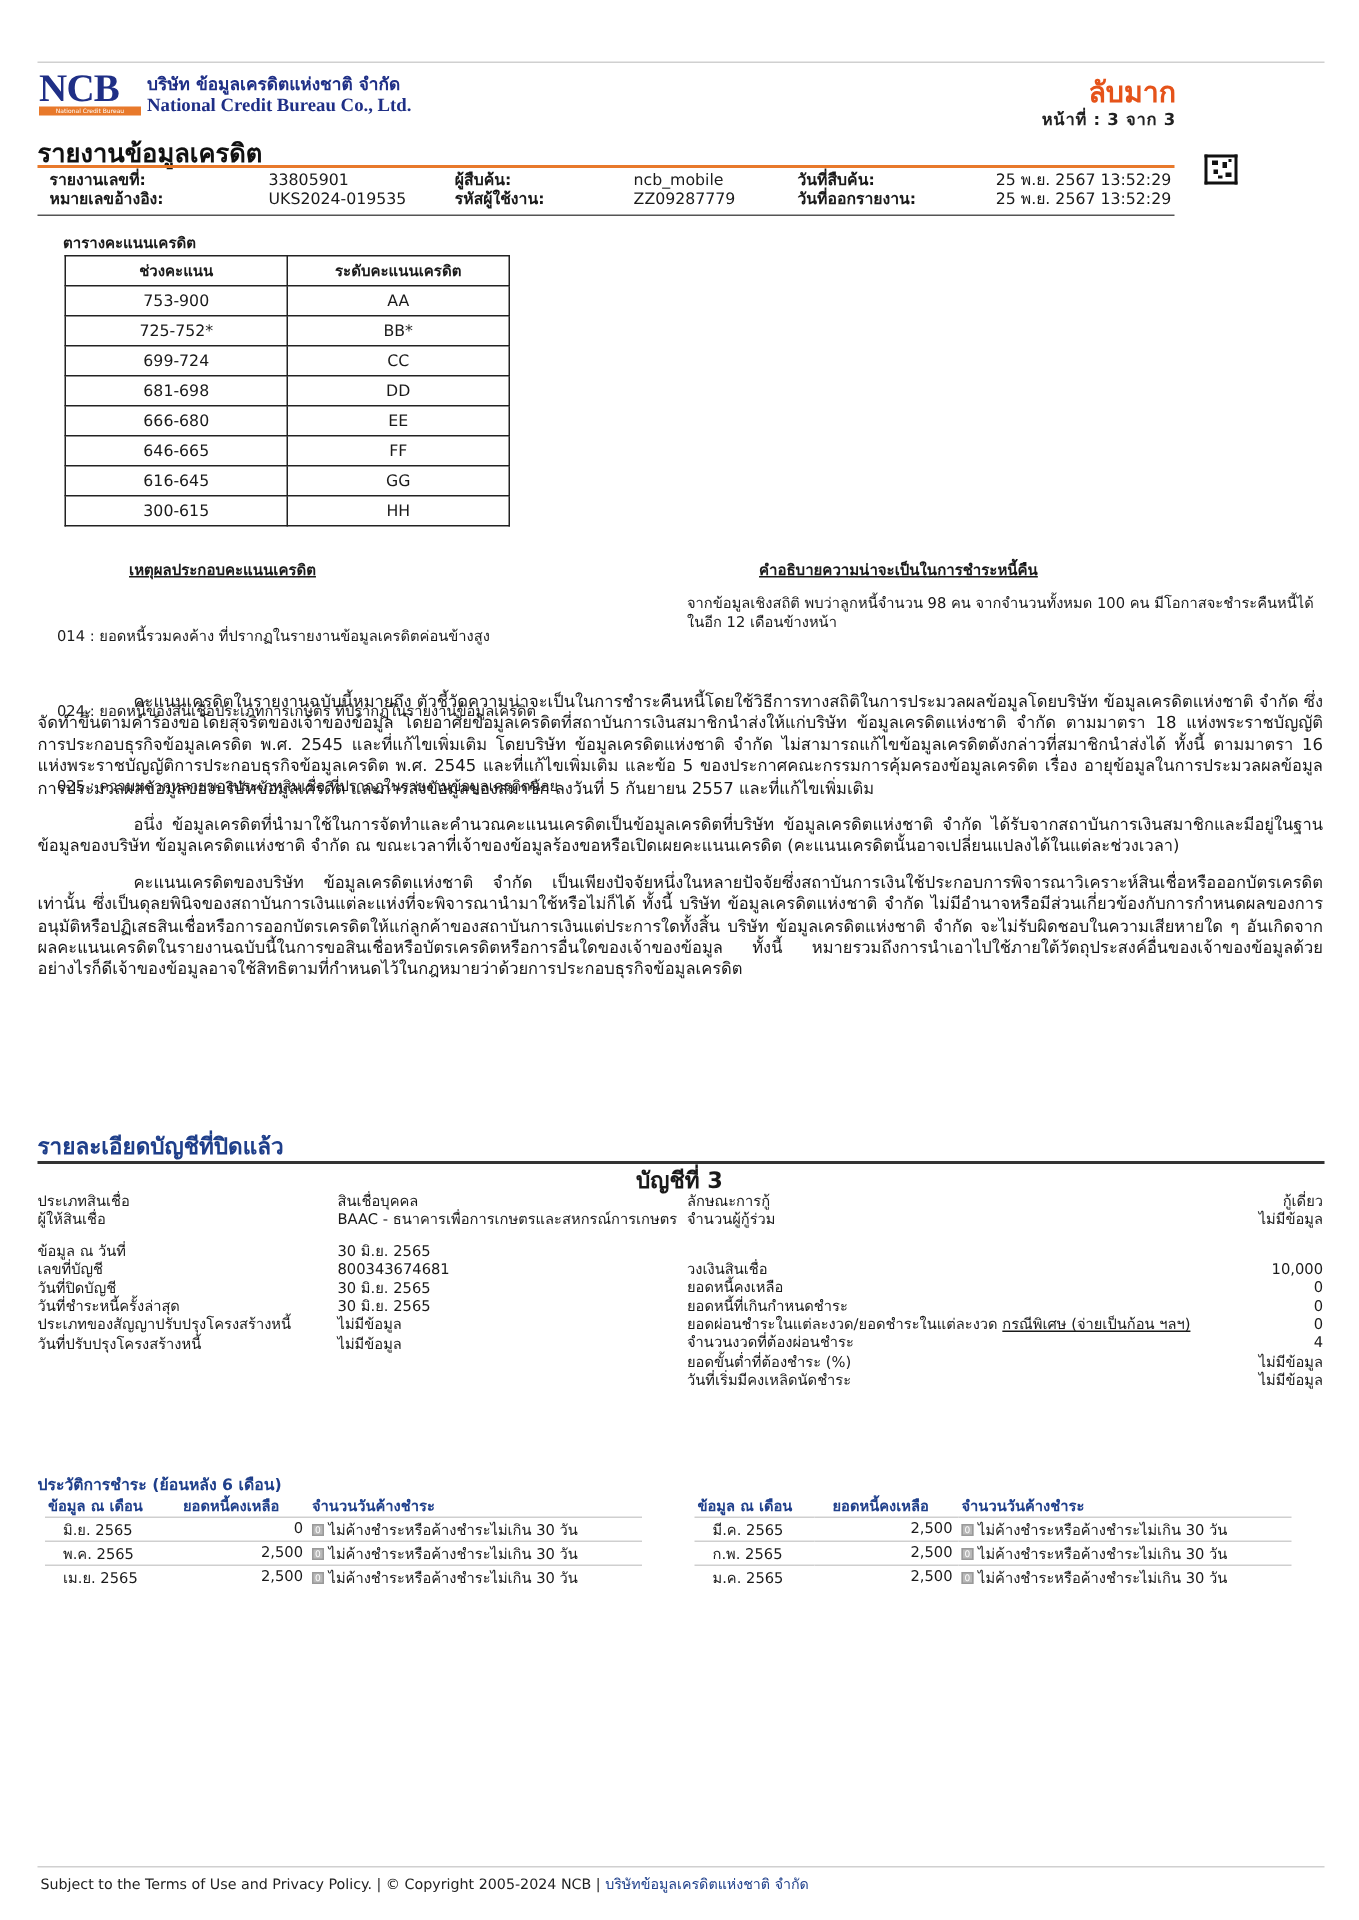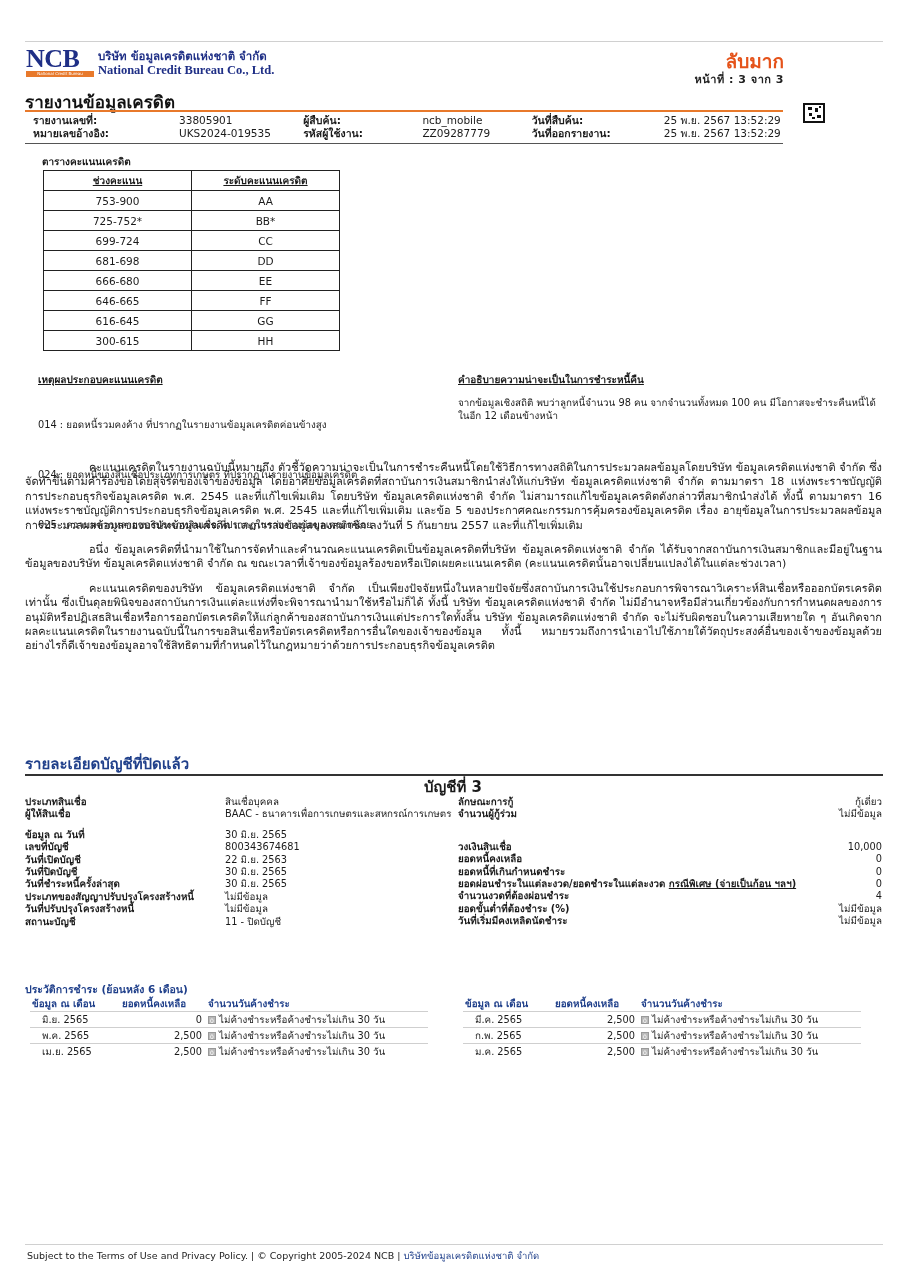--- a/index.html
+++ b/index.html
@@ -26,45 +26,45 @@
   .meta .lbl { font-weight: bold; }
   .c1 { width: 147px; } .c2 { width: 125px; } .c3 { width: 120px; } .c4 { width: 110px; } .c5 { width: 133px; } .c6 { width: 120px; }
   .meta-rule { position: absolute; left: 25px; top: 143px; width: 758px; height: 1px; background: #555; }
   .barcode { position: absolute; left: 803px; top: 103px; width: 22px; height: 20px; }
   .barcode i { position: absolute; background: #111; }
 
   
   .score-title { position: absolute; left: 42px; top: 154px; font-size: 10px; font-weight: bold; }
   .score-table { position: absolute; left: 43px; top: 170px; border-collapse: collapse; font-size: 10.5px; }
   .score-table td, .score-table th { border: 1px solid #222; height: 20px; text-align: center; }
-  .score-table th { font-weight: bold; font-size: 10px; text-decoration: underline; }
+  .score-table th { font-weight: bold; font-size: 10px; }
   .score-table .w1 { width: 148px; } .score-table .w2 { width: 148px; }
 
   
   .reasons { position: absolute; left: 38px; top: 372px; width: 400px; font-size: 10px; }
-  .sec-head { font-weight: bold; text-decoration: underline; font-size: 10px; margin-bottom: 9px; }
+  .sec-head { font-weight: bold; text-decoration: underline; font-size: 10px; margin-bottom: 9px; margin-left: 48px; }
   .reason-item { height: 19px; line-height: 13px; font-size: 9.8px; margin-top: 31px; }
 
   .explain { position: absolute; left: 458px; top: 372px; width: 420px; font-size: 10px; }
   .explain p { font-size: 9.8px; line-height: 13px; }
 
   
   .paras { position: absolute; left: 25px; top: 461px; width: 857px; font-size: 11px; line-height: 14.4px; text-align: justify; }
   .paras p { text-indent: 64px; margin-bottom: 10px; }
 
   
   .closed-title { position: absolute; left: 25px; top: 752px; font-size: 15px; font-weight: bold; color: #1f3f8a; }
   .closed-rule { position: absolute; left: 25px; top: 774px; width: 858px; height: 2px; background: #333; }
   .account-no { position: absolute; left: 0; top: 775px; width: 906px; text-align: center; font-size: 15px; font-weight: bold; }
 
   .acct { position: absolute; top: 796px; font-size: 9.8px; }
   .acct-left { left: 25px; width: 440px; }
   .acct-right { left: 458px; width: 424px; }
   .row { display: flex; line-height: 12.4px; min-height: 12.4px; }
-  .row .k { width: 200px; flex: none; font-weight: bold; }
+  .row .k { width: 200px; flex: none; }
   .row .v { flex: 1; }
   .acct-right .row .k { flex: 1; }
   .acct-right .row .v { flex: none; text-align: right; }
   .u { text-decoration: underline; }
   .gap { height: 8px; }
 
   
   .hist-title { position: absolute; left: 25px; top: 981px; font-size: 10.5px; font-weight: bold; color: #1f3f8a; }
   .hist { position: absolute; top: 996px; font-size: 9.8px; border-collapse: collapse; }
   .hist th { font-weight: bold; color: #1f3f8a; text-align: left; padding: 0 2px; height: 14px; white-space: nowrap; }
@@ -211,42 +211,34 @@
   <div class="gap"></div>
   <div class="row">
       <span class="k">ข้อมูล ณ วันที่</span>
       <span class="v">30 มิ.ย. 2565</span>
     </div>
   <div class="row">
       <span class="k">เลขที่บัญชี</span>
       <span class="v">800343674681</span>
     </div>
   <div class="row">
-      <span class="k">วันที่เปิดบัญชี</span>
-      <span class="v">22 มิ.ย. 2563</span>
-    </div>
-  <div class="row">
       <span class="k">วันที่ปิดบัญชี</span>
       <span class="v">30 มิ.ย. 2565</span>
     </div>
   <div class="row">
       <span class="k">วันที่ชำระหนี้ครั้งล่าสุด</span>
       <span class="v">30 มิ.ย. 2565</span>
     </div>
   <div class="row">
       <span class="k">ประเภทของสัญญาปรับปรุงโครงสร้างหนี้</span>
       <span class="v">ไม่มีข้อมูล</span>
     </div>
   <div class="row">
       <span class="k">วันที่ปรับปรุงโครงสร้างหนี้</span>
       <span class="v">ไม่มีข้อมูล</span>
-    </div>
-  <div class="row">
-      <span class="k">สถานะบัญชี</span>
-      <span class="v">11 - ปิดบัญชี</span>
     </div>
 </div>
 
 <div class="acct acct-right">
   <div class="row">
       <span class="k">ลักษณะการกู้</span>
       <span class="v">กู้เดี่ยว</span>
     </div>
   <div class="row">
       <span class="k">จำนวนผู้กู้ร่วม</span>

